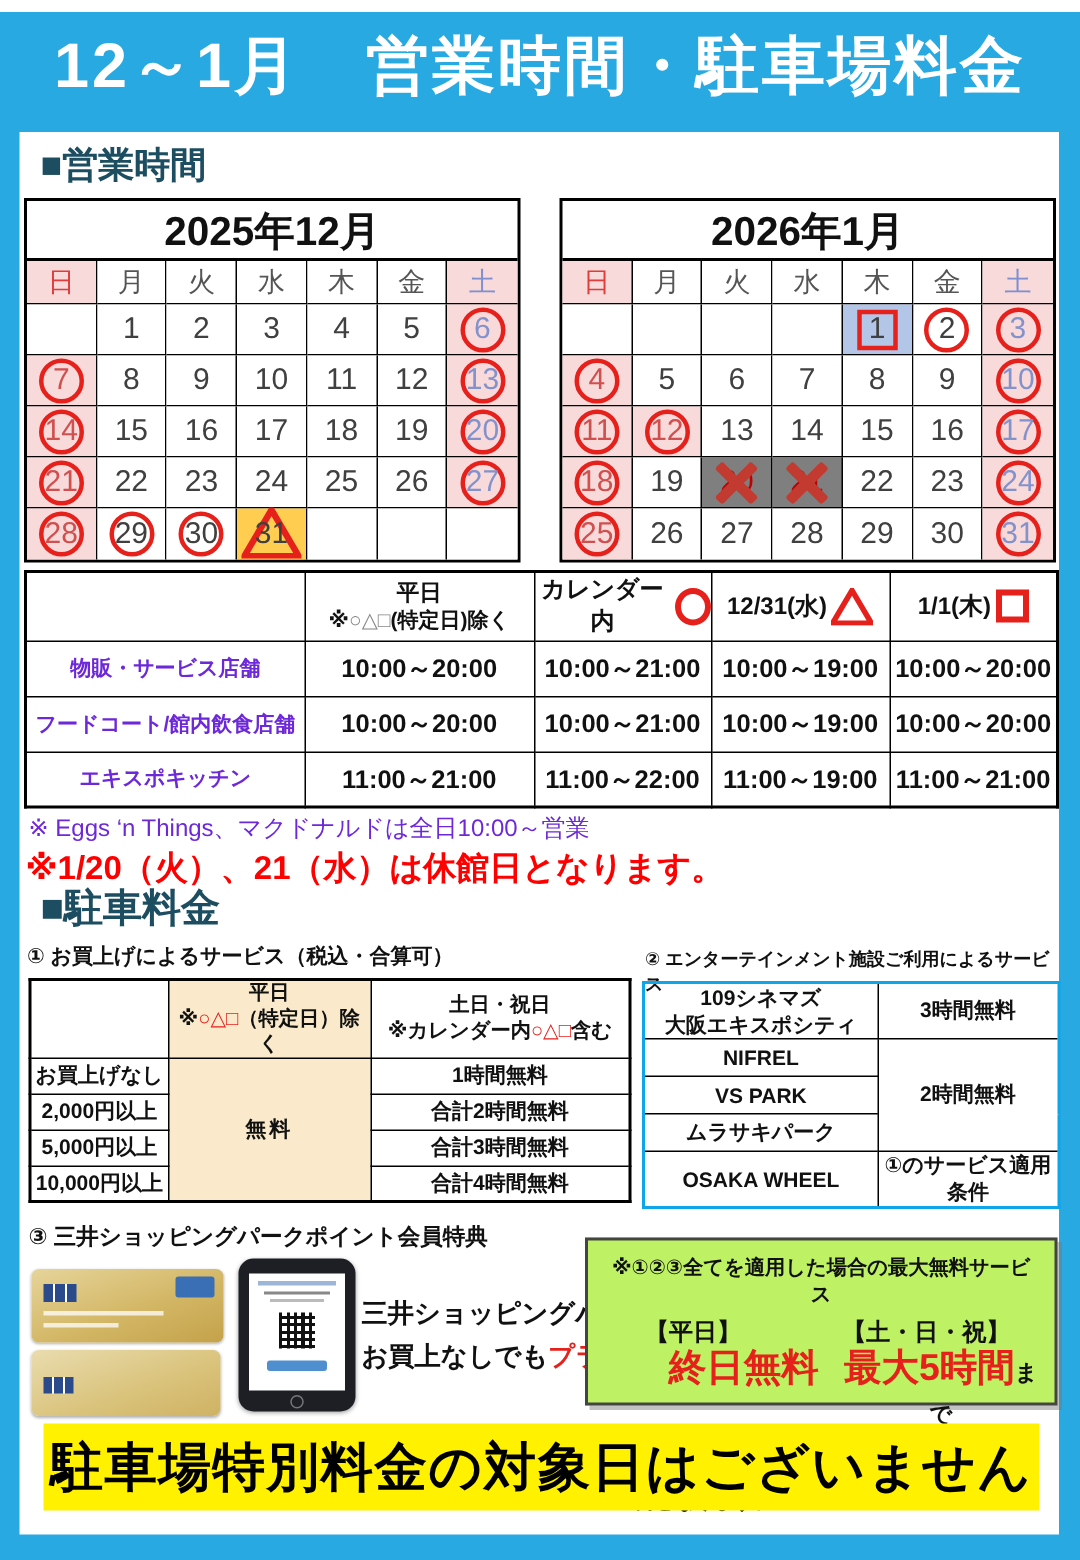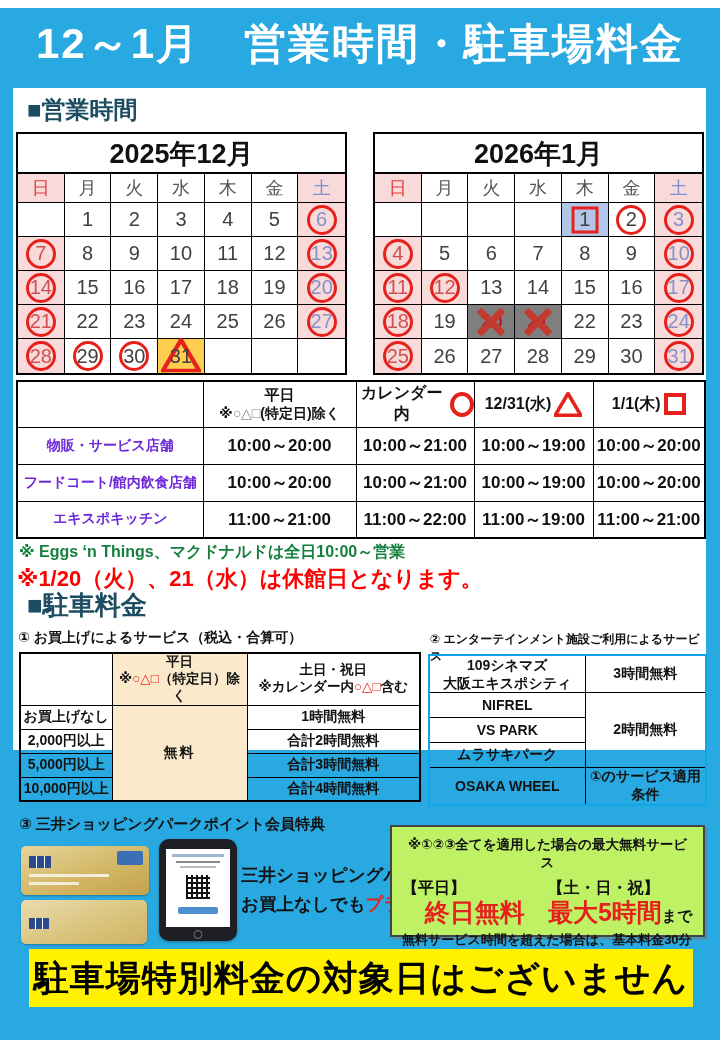--- a/index.html
+++ b/index.html
@@ -4,21 +4,21 @@
 <style>
   * { margin:0; padding:0; box-sizing:border-box; }
   html,body { width:720px; height:1040px; overflow:hidden; }
   body { font-family:"Liberation Sans","DejaVu Sans",sans-serif; background:#fff; position:relative; }
 
   .cyan-bg { position:absolute; left:0; top:8px; width:720px; height:1032px; background:#29a9e1; }
 
   .main-title { position:absolute; left:0; top:16px; width:720px; text-align:center;
     color:#fff; font-size:42px; font-weight:bold; letter-spacing:2px; }
 
-  .panel { position:absolute; left:13px; top:88px; width:693px; height:662px; background:#fff; }
+  .panel { position:absolute; left:13px; top:88px; width:693px; height:935px; background:#fff; }
 
   .sec-heading { position:absolute; font-size:24px; font-weight:bold; color:#1c4d60; }
   #heading-hours { left:14px; top:6px; }
   #heading-parking { left:14px; top:500px; font-size:26px; }
 
   
   .cal-row { position:absolute; left:3px; top:44px; width:688px; display:flex; gap:26px; }
   .cal { width:339px; border:2.5px solid #000; background:#fff; }
   .cal-title { height:40px; line-height:40px; text-align:center; font-size:27px; font-weight:bold;
     border-bottom:2px solid #000; color:#111; }
@@ -56,21 +56,21 @@
   .h-sub { font-size:14px; font-weight:bold; }
   .th-cal { background:#f9dcca; }
   .th-1231 { background:#ffd04d; }
   .th-0101 { background:#b4c6e7; }
   .th-inline { display:inline-flex; align-items:center; gap:3px; font-size:16px; }
   .ring-lg { display:inline-block; width:25px; height:25px; border:4.5px solid #e6211c; border-radius:50%; }
   .sq-lg { display:inline-block; width:22px; height:22px; border:4px solid #e6211c; }
   .row-label { font-size:14px; font-weight:bold; color:#6d28d9; }
   .time-cell { font-size:17px; font-weight:bold; color:#111; }
 
-  .note-black { position:absolute; left:6px; top:454px; font-size:16px; font-weight:bold; color:#15803d; }
+  .note-black { position:absolute; left:6px; top:454px; font-size:16px; font-weight:normal; color:#6d28d9; }
   .note-red { position:absolute; left:4px; top:476px; font-size:22px; font-weight:bold; color:#f00; }
 
   
   .cap { position:absolute; font-weight:bold; color:#111; }
   #cap1 { left:5px; top:541px; font-size:14px; }
   #cap2 { left:417px; top:543px; font-size:12px; }
   #cap3 { left:6px; top:727px; font-size:15px; }
 
   
   .ptable1 { position:absolute; left:6px; top:564px; width:400px; border:2px solid #000; table-layout:fixed; }
@@ -117,21 +117,21 @@
 
   .member-text { position:absolute; left:228px; top:773px; font-size:17.5px; font-weight:bold;
     color:#111; line-height:1.65; }
   .rt-red { color:#e6211c; }
   .rt-dim { color:#888; }
 
   
   .max-box { position:absolute; left:377px; top:737px; width:315px; height:112px; background:#bef264;
     border:2.5px solid #444; box-shadow:3px 3px 0 rgba(120,120,120,.45); padding:9px 10px 0 10px; }
   .max-title { font-size:13.5px; font-weight:bold; color:#111; text-align:center; }
-  .max-cols { display:flex; margin-top:6px; }
+  .max-cols { display:flex; margin-top:6px;margin-left:28px; }
   .max-col { width:50%; }
   .max-label { font-size:16px; font-weight:bold; color:#111; }
   .max-value { font-size:25px; font-weight:bold; color:#e6211c; text-align:center; line-height:1.1; }
   .max-suffix { font-size:15px; color:#111; }
   .max-note { font-size:13px; font-weight:bold; color:#111; line-height:1.3; margin-top:5px; }
 
   
   .banner { position:absolute; left:16px; top:861px; width:664px; height:58px; background:#fff100;
     display:flex; align-items:center; justify-content:center; }
   .banner-text { font-size:35px; font-weight:bold; color:#000; letter-spacing:1px; }

